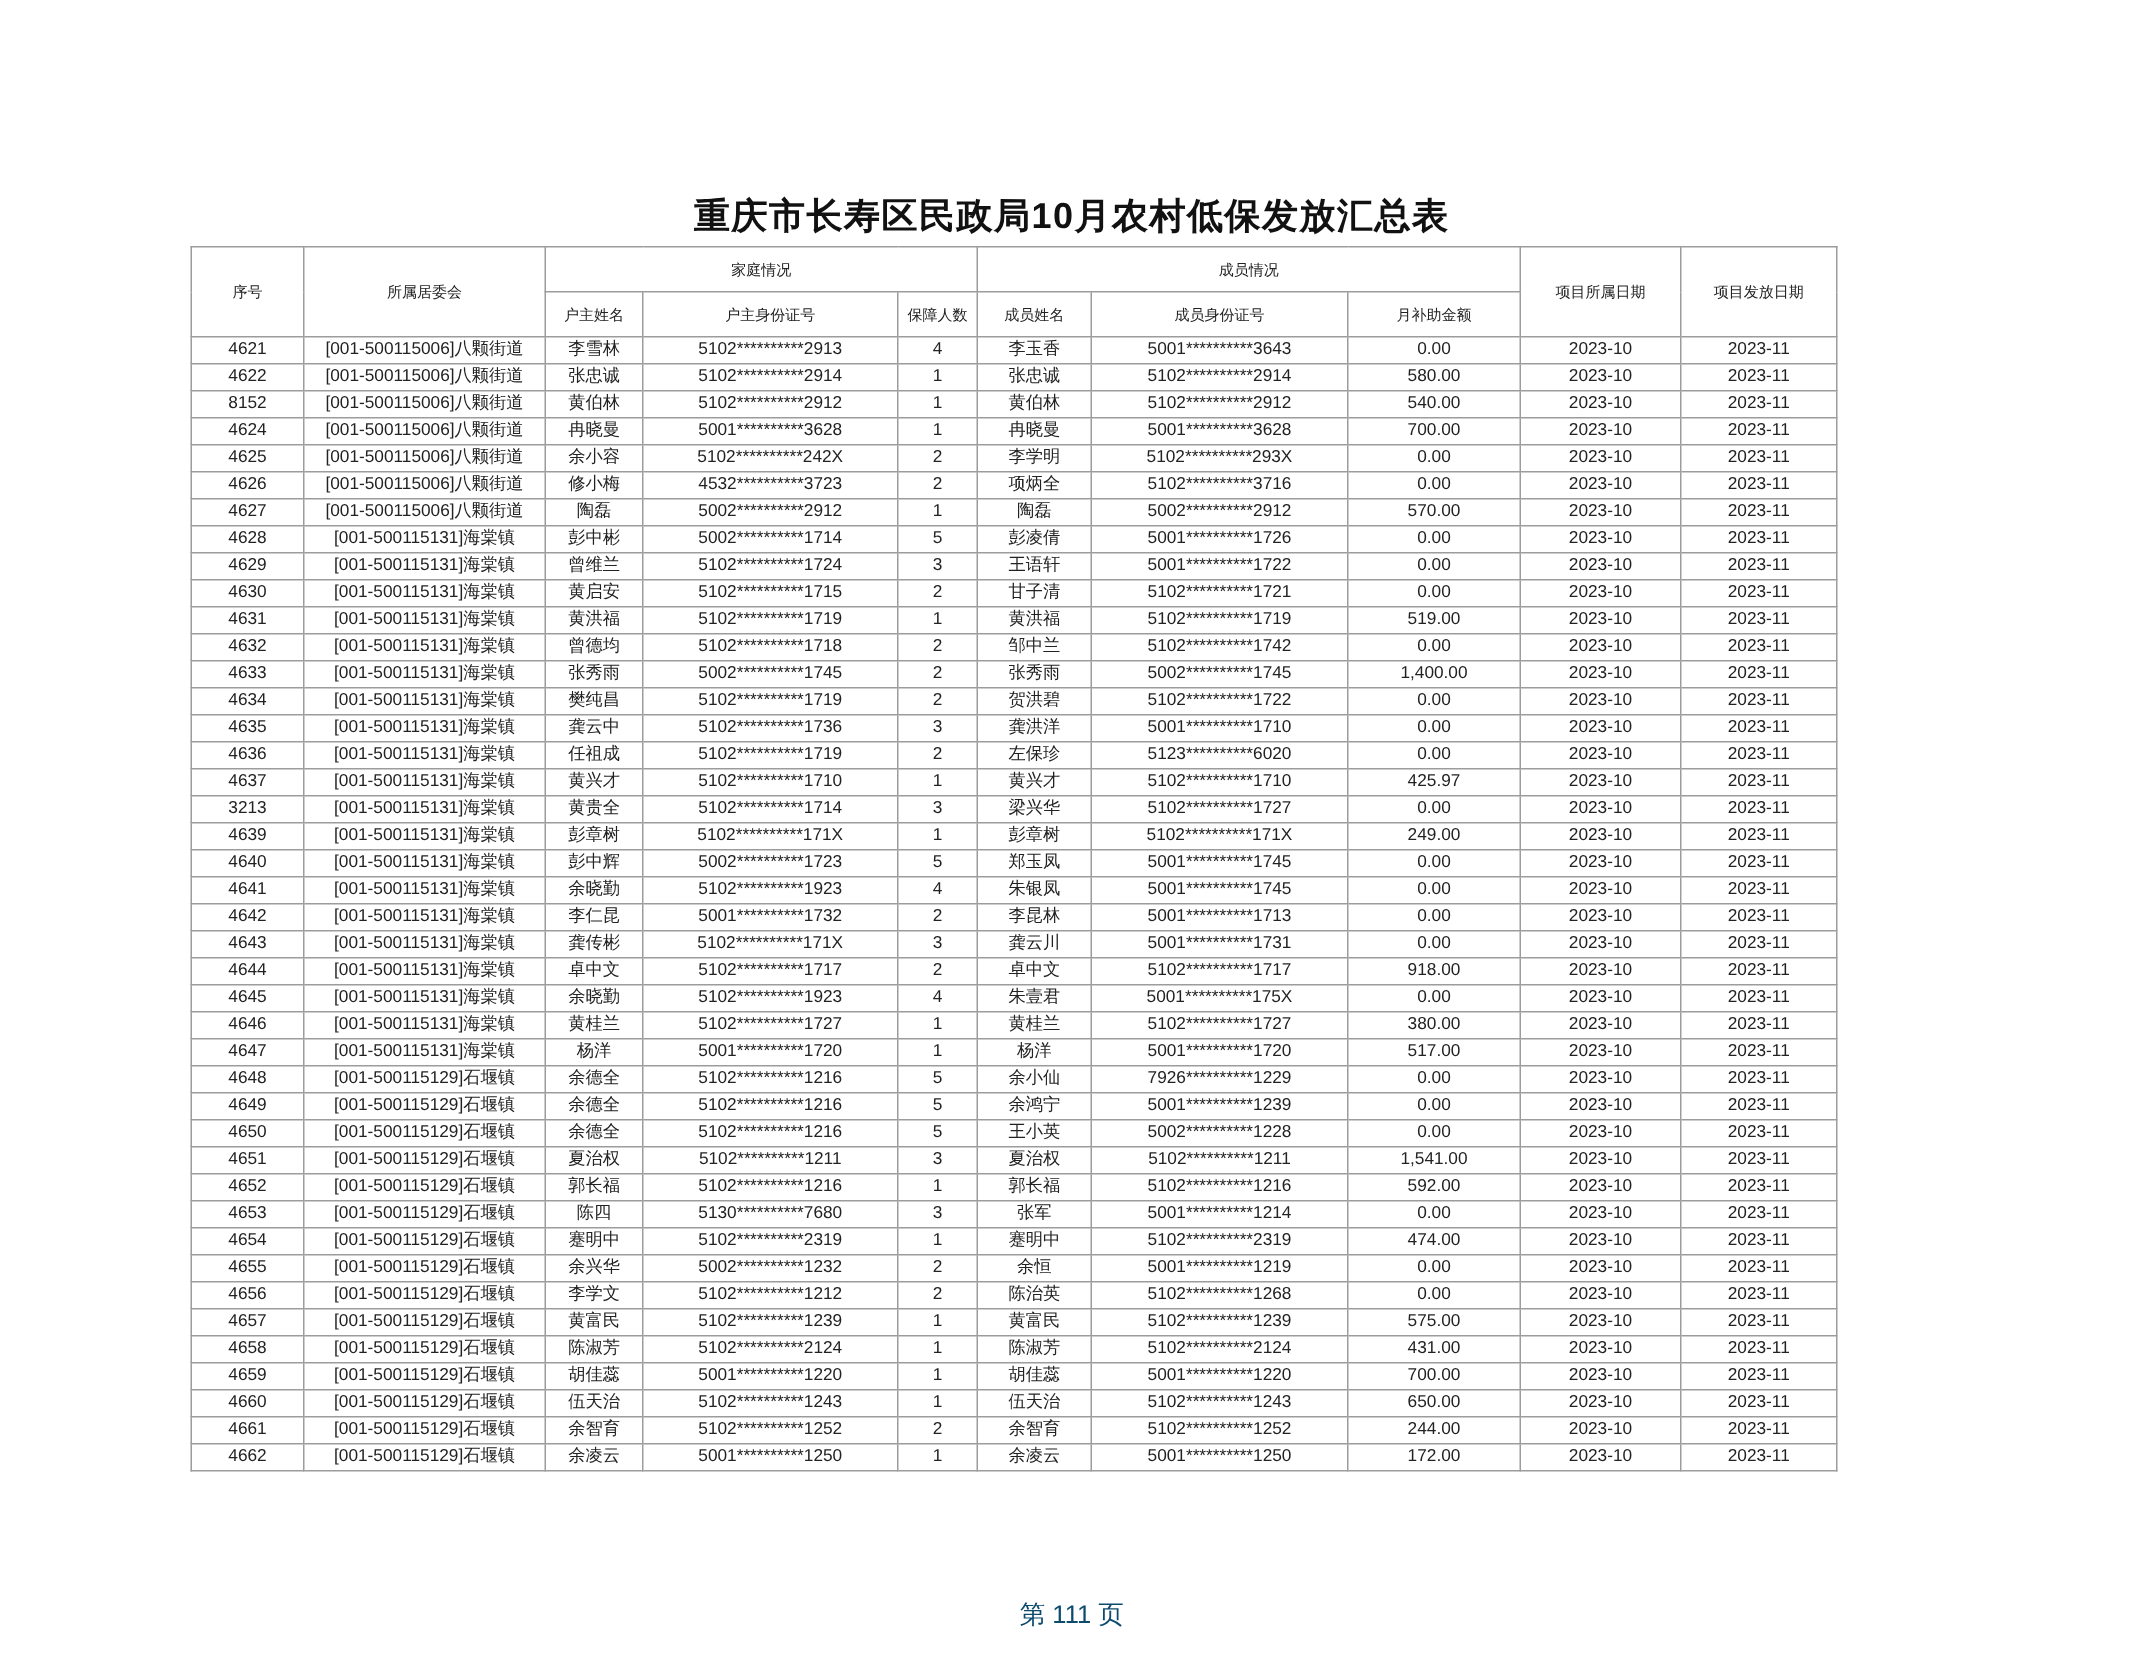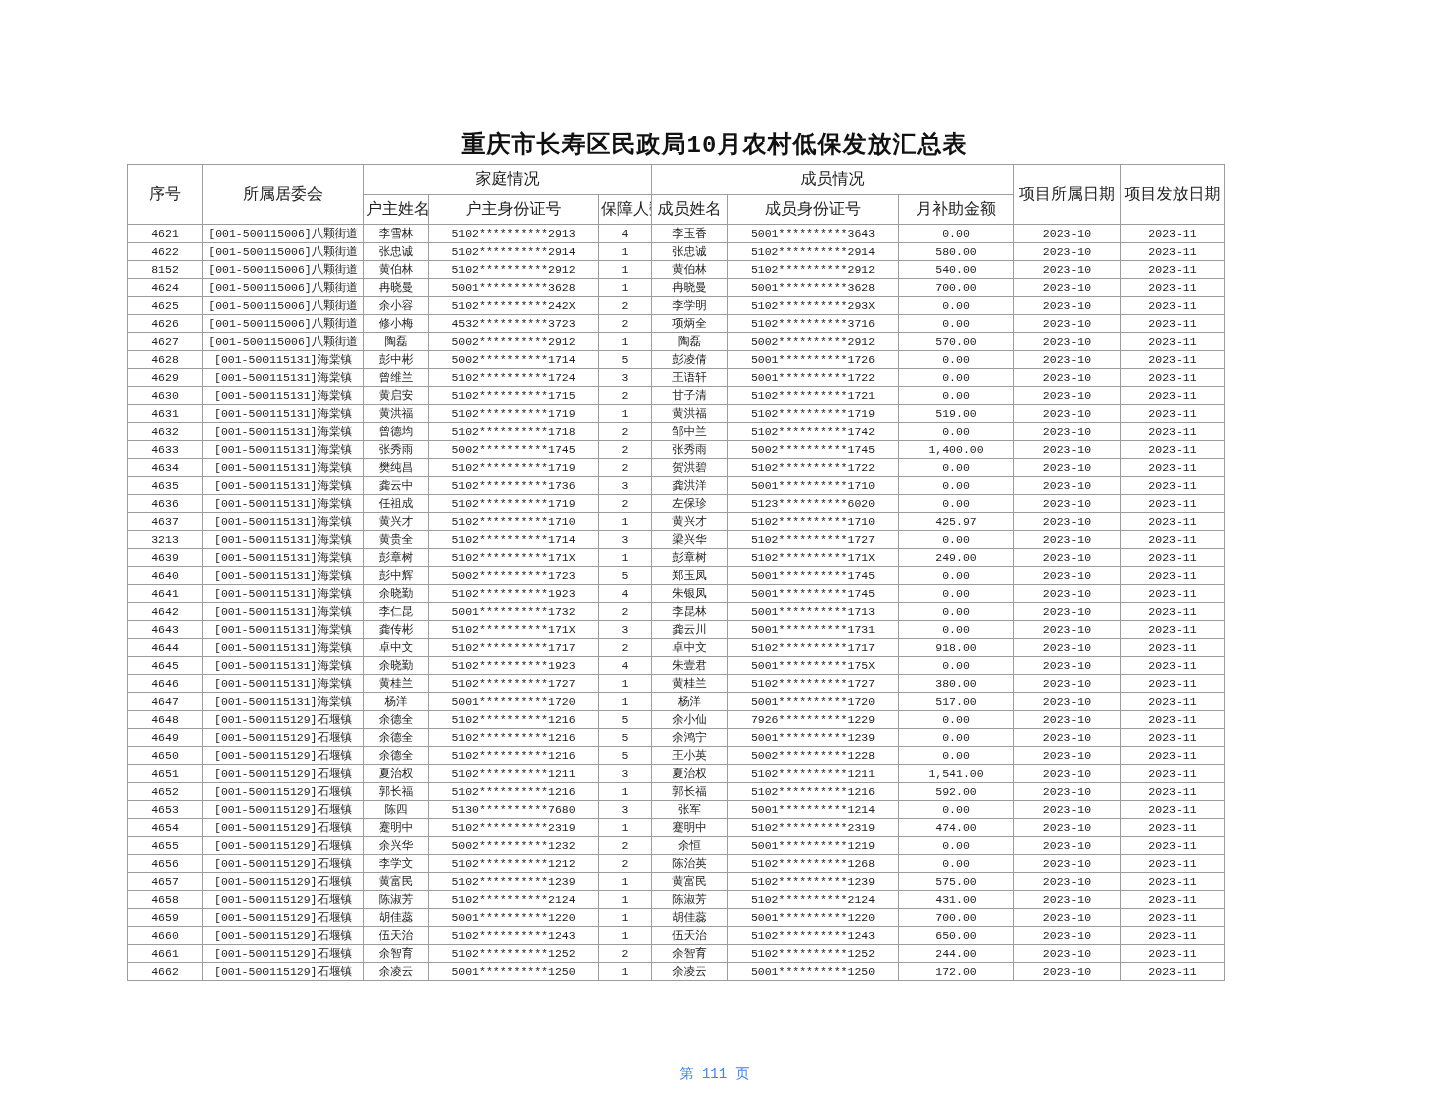--- a/index.html
+++ b/index.html
@@ -1,21 +1,21 @@
 <!DOCTYPE html>
 <html><head>
 <meta charset="utf-8">
 <style>
   html, body { margin: 0; padding: 0; background: #ffffff; }
   .page {
     position: relative;
     width: 1429px;
     height: 1105px;
     background: #ffffff;
-    font-family: Liberation Mono, monospace;
+    font-family: Liberation Sans, sans-serif;
     color: #1c1c1c;
     overflow: hidden;
   }
   .doc-title {
     position: absolute;
     top: 128px;
     left: 0;
     width: 100%;
     text-align: center;
     font-size: 24px;
@@ -39,39 +39,39 @@
     border: 1px solid #9c9c9c;
     text-align: center;
     vertical-align: middle;
     padding: 0 2px;
     white-space: nowrap;
     overflow: hidden;
     font-weight: normal;
   }
   table.doc-table thead th {
     height: 29px;
-    font-size: 16px;
+    font-size: 10px;
     color: #222;
     background: #ffffff;
   }
   table.doc-table tbody td {
     height: 17px;
     line-height: 17px;
     font-size: 11.5px;
     color: #222;
     background: #ffffff;
   }
   .doc-footer {
     position: absolute;
     top: 1065px;
     left: 0;
     width: 100%;
     text-align: center;
-    font-size: 14px;
-    color: #3b82f6;
+    font-size: 17px;
+    color: #0c4a6e;
   }
 </style>
 </head>
 <body>
 
 <div class="page">
 
   <div class="doc-title">重庆市长寿区民政局10月农村低保发放汇总表</div>
 
   <div class="table-wrap">

